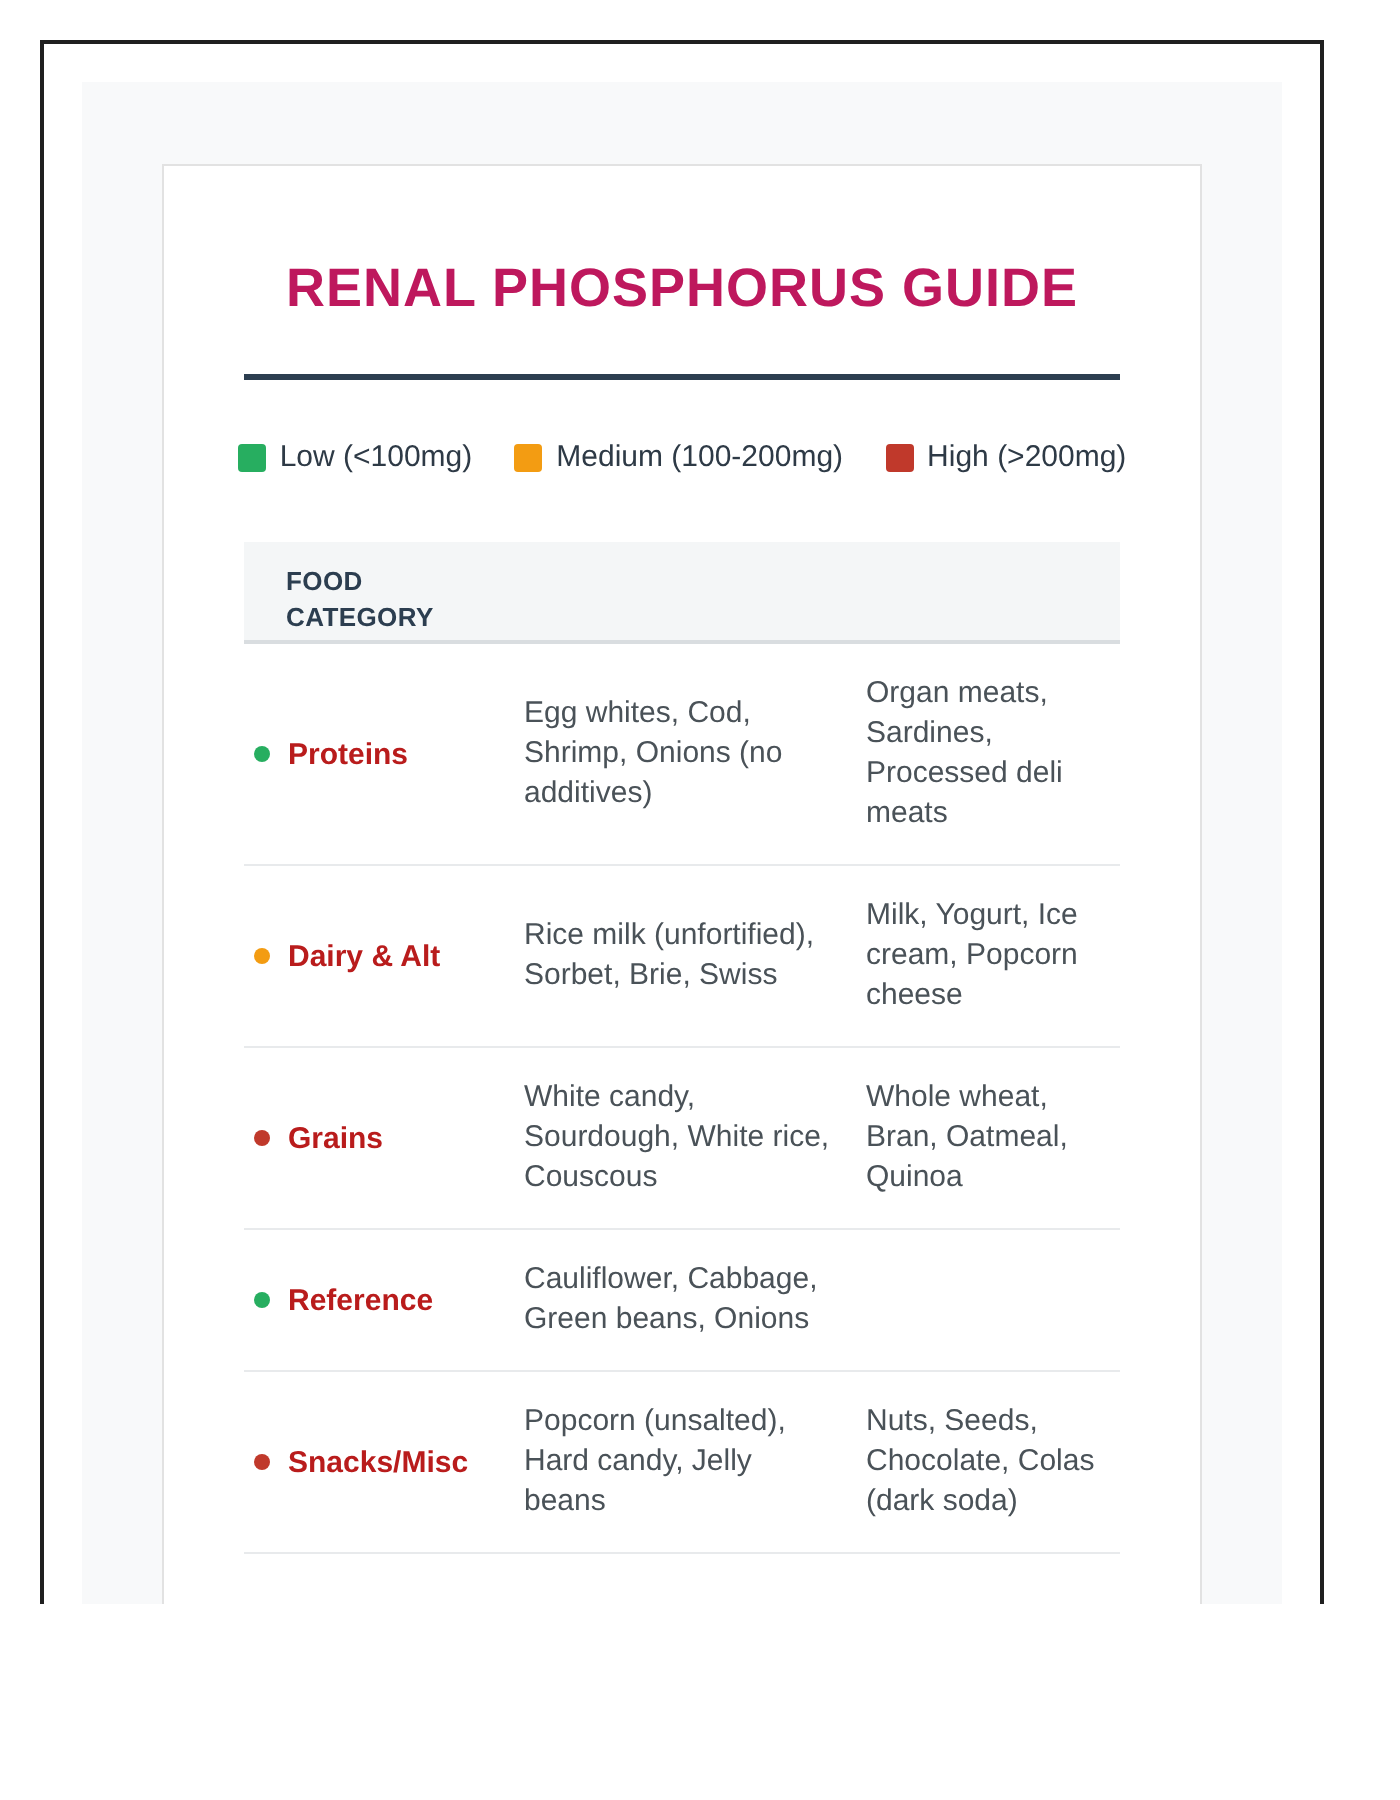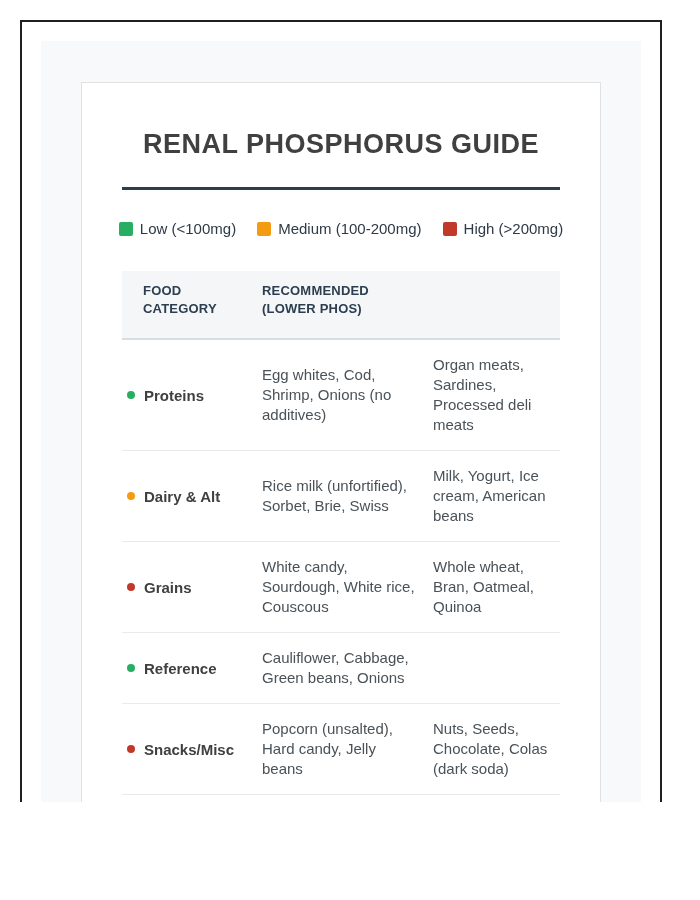--- a/index.html
+++ b/index.html
@@ -28,21 +28,21 @@
   .card {
     background: #ffffff;
     border: 1px solid #e2e2e2;
     padding: 46px 40px 48px 40px;
   }
   .title {
     text-align: center;
     font-size: 27px;
     font-weight: 700;
     letter-spacing: 0.5px;
-    color: #404040;
+    color: #be185d;
   }
   .subtitle {
     text-align: center;
     font-size: 16px;
     color: #53575c;
     margin-top: 24px;
   }
   .divider {
     height: 3px;
     background: #2c3e50;
@@ -81,40 +81,40 @@
     background: #f4f6f7;
     border-bottom: 2px solid #d9dde0;
     align-items: start;
   }
   .th-cell {
     font-size: 13px;
     font-weight: 700;
     letter-spacing: 0.2px;
     color: #2c3e50;
     line-height: 18px;
-    padding: 11px 8px 20px 0;
+    padding: 11px 8px 2px 0;
     text-transform: uppercase;
   }
   .th-cell.first { padding-left: 21px; }
   .t-body-row { border-bottom: 1px solid #e8eaec; }
   .cat-cell {
     display: flex;
     align-items: center;
     gap: 9px;
     padding: 16px 6px 16px 5px;
   }
   .dot {
     width: 8px; height: 8px;
     border-radius: 50%;
     flex: 0 0 auto;
   }
   .cat-label {
     font-size: 15px;
     font-weight: 700;
-    color: #404040;
+    color: #b91c1c;
   }
   .food-cell {
     font-size: 15px;
     line-height: 20px;
     color: #4a5258;
     padding: 15px 14px 15px 0;
   }
   .food-cell.limit { padding-right: 8px; }
 </style>
 </head>
@@ -138,39 +138,38 @@
         </div>
         <div class="legend-item">
           <span class="legend-swatch" style="background: rgb(192, 57, 43);"></span>
           <span class="legend-label">High (&gt;200mg)</span>
         </div>
       </div>
 
       <div class="food-table">
         <div class="t-row t-head">
           <div class="th-cell first">FOOD CATEGORY</div>
-          <div class="th-cell">RECOMMENDED (LOWER PHOS)</div>
         </div>
 
         <div class="t-row t-body-row">
           <div class="cat-cell">
             <span class="dot" style="background: rgb(39, 174, 96);"></span>
             <span class="cat-label">Proteins</span>
           </div>
           <div class="food-cell">Egg whites, Cod, Shrimp, Onions (no additives)</div>
           <div class="food-cell limit">Organ meats, Sardines, Processed deli meats</div>
         </div>
 
         <div class="t-row t-body-row">
           <div class="cat-cell">
             <span class="dot" style="background: rgb(243, 156, 18);"></span>
             <span class="cat-label">Dairy &amp; Alt</span>
           </div>
           <div class="food-cell">Rice milk (unfortified), Sorbet, Brie, Swiss</div>
-          <div class="food-cell limit">Milk, Yogurt, Ice cream, American beans</div>
+          <div class="food-cell limit">Milk, Yogurt, Ice cream, Popcorn cheese</div>
         </div>
 
         <div class="t-row t-body-row">
           <div class="cat-cell">
             <span class="dot" style="background: rgb(192, 57, 43);"></span>
             <span class="cat-label">Grains</span>
           </div>
           <div class="food-cell">White candy, Sourdough, White rice, Couscous</div>
           <div class="food-cell limit">Whole wheat, Bran, Oatmeal, Quinoa</div>
         </div>

